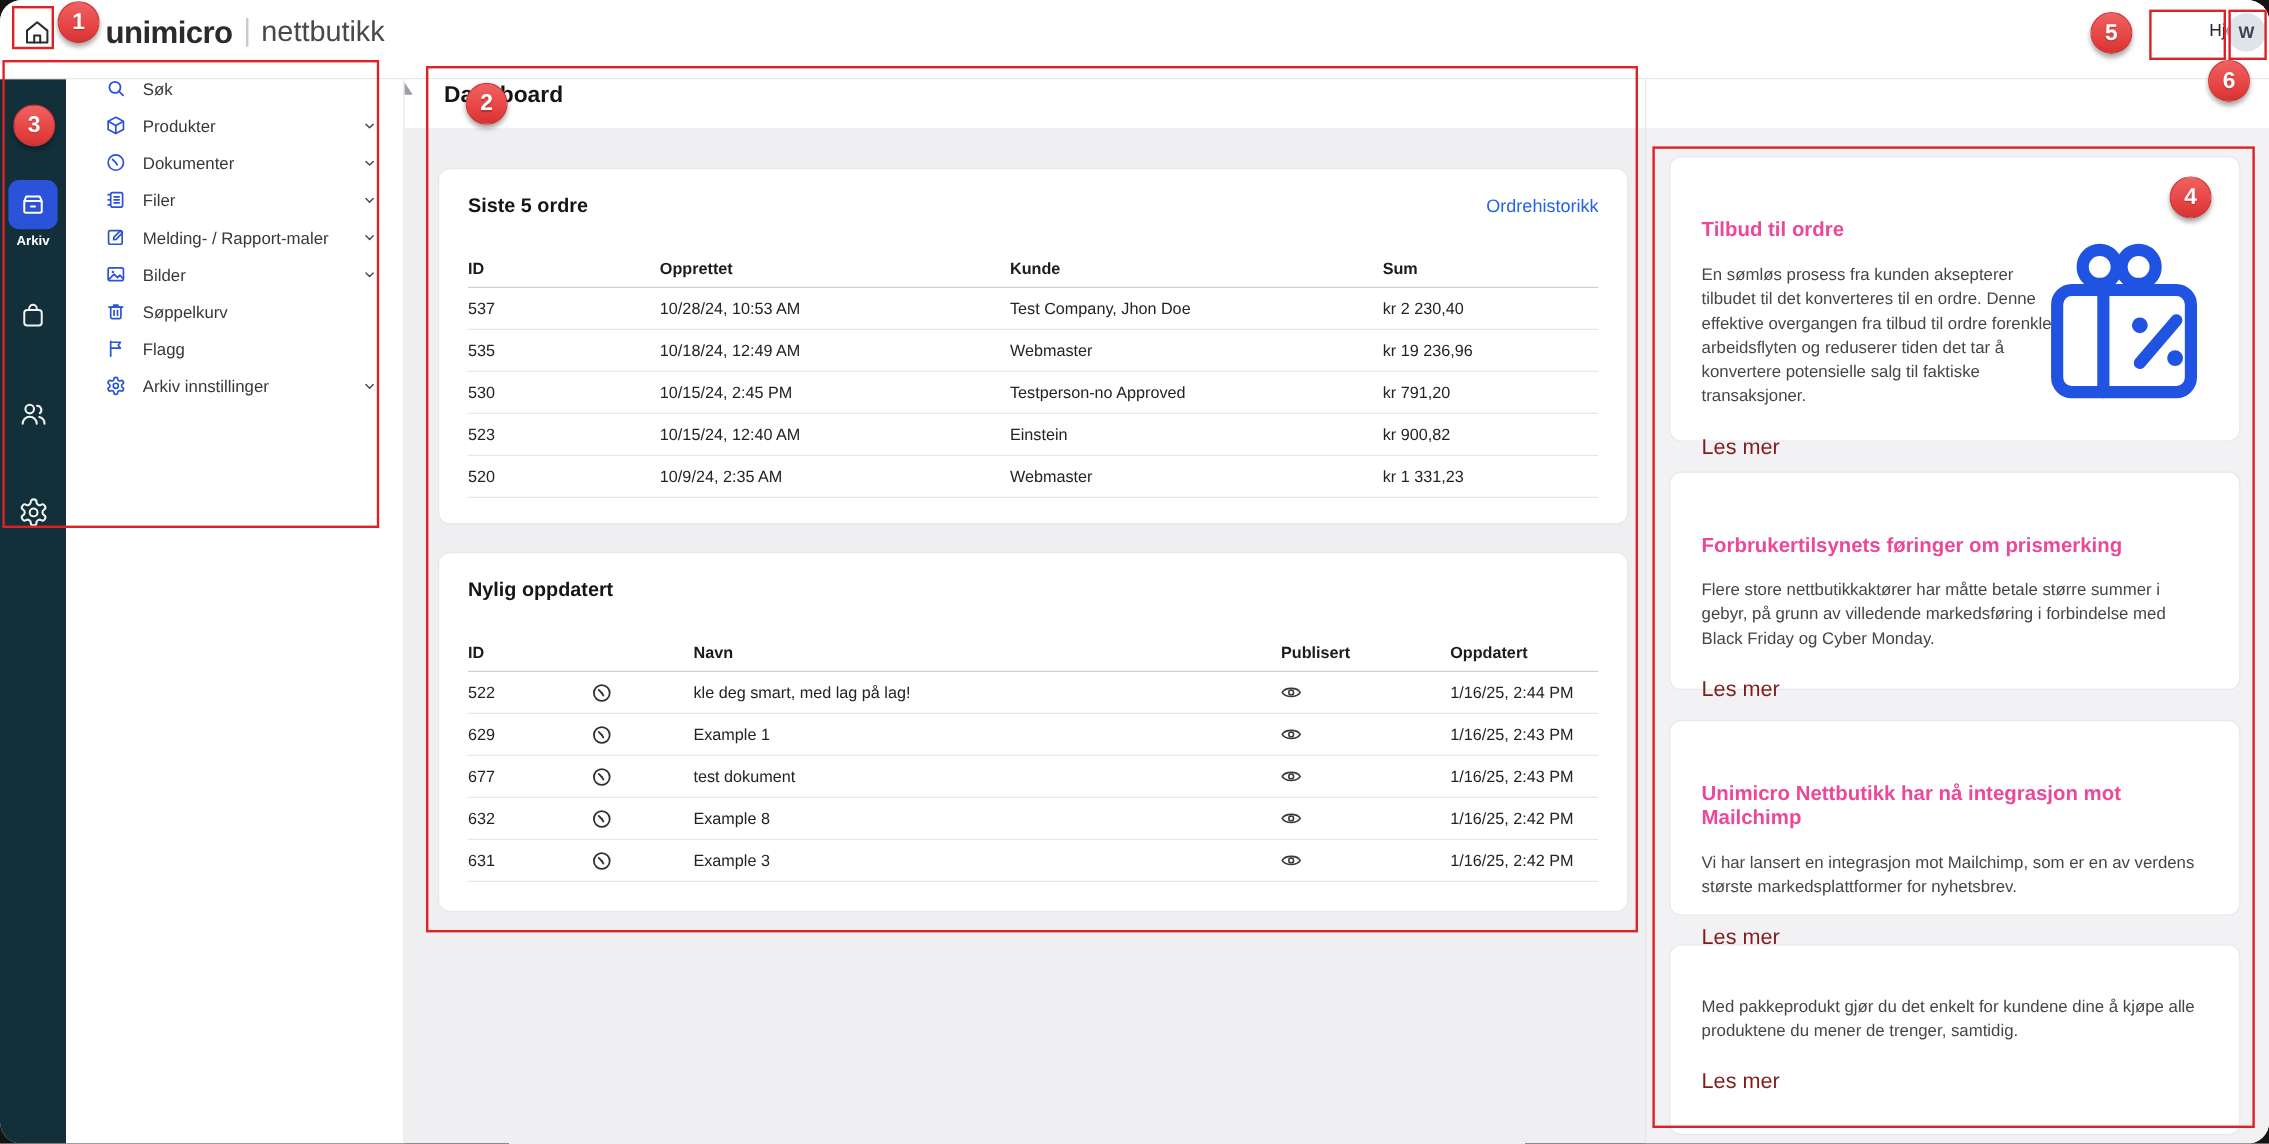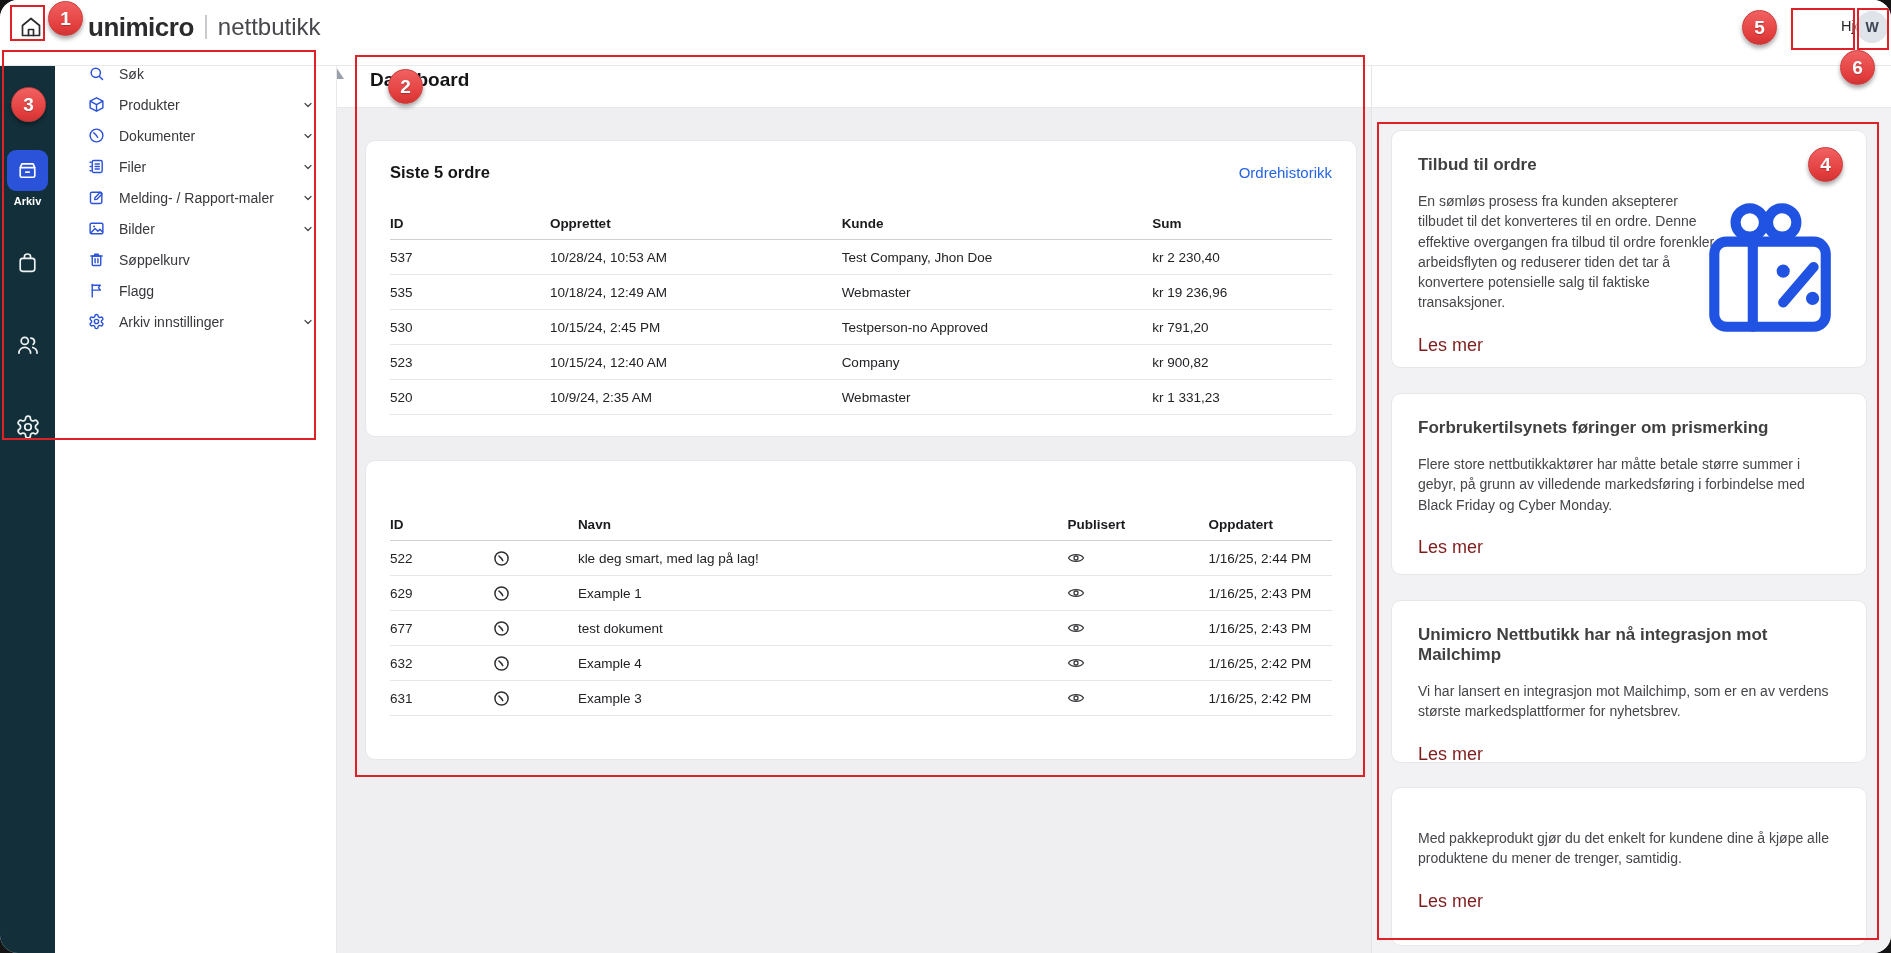--- a/index.html
+++ b/index.html
@@ -98,21 +98,21 @@
   .thead { height:33px; font-weight:700; font-size:13.5px; color:#1b1b1f;
     border-bottom:1.5px solid #cfcfd4; }
   .tdata { height:35px; font-size:13.5px; color:#232327; border-bottom:1px solid #e7e7ea; cursor:pointer; }
   .o1{width:14%;} .o2{width:28%;} .o3{width:30%;} .o4{flex:1;}
   .u1{width:8%;} .u2{width:6%;} .u3{width:49%;} .u4{width:12%;} .u5{flex:1;}
   .cell-ic { display:flex; align-items:center; }
 
   
   .news { position:absolute; left:1391px; width:476px; background:#fff;
     border:1px solid #e7e7ea; border-radius:10px; padding:24px 26px; z-index:2; }
-  .news-title { font-size:17px; font-weight:700; color:#404040; }
+  .news-title { font-size:17px; font-weight:700; color:#ec4899;margin-top:27px; }
   .news-body { margin-top:16px; font-size:14px; line-height:1.45; color:#45454a; }
   .news-link { display:inline-block; margin-top:22px; font-size:18px; color:#7f1d1d; cursor:pointer; }
   .n1 { top:130px; height:238px; }
   .n1 .news-body { width:302px; }
   .n2 { top:393px; height:182px; }
   .n3 { top:600px; height:163px; }
   .n4 { top:787px; height:159px; }
   .gift { position:absolute; right:22px; top:62px; }
 
   
@@ -363,33 +363,36 @@
       </div>
       <div class="trow tdata">
         <span class="o1">530</span>
         <span class="o2">10/15/24, 2:45 PM</span>
         <span class="o3">Testperson-no Approved</span>
         <span class="o4">kr 791,20</span>
       </div>
       <div class="trow tdata">
         <span class="o1">523</span>
         <span class="o2">10/15/24, 12:40 AM</span>
-        <span class="o3">Company</span>
+        <span class="o3">Einstein</span>
         <span class="o4">kr 900,82</span>
       </div>
       <div class="trow tdata">
         <span class="o1">520</span>
         <span class="o2">10/9/24, 2:35 AM</span>
         <span class="o3">Webmaster</span>
         <span class="o4">kr 1 331,23</span>
       </div>
     </div>
   </div>
 
   <div class="card card-updated">
+    <div class="card-head">
+      <span class="card-title">Nylig oppdatert</span>
+    </div>
     <div class="tbl">
       <div class="trow thead">
         <span class="u1">ID</span>
         <span class="u2"></span>
         <span class="u3">Navn</span>
         <span class="u4">Publisert</span>
         <span class="u5">Oppdatert</span>
       </div>
 
       <div class="trow tdata">
@@ -451,21 +454,21 @@
 
       <div class="trow tdata">
         <span class="u1">632</span>
         <span class="u2 cell-ic">
           <svg width="17" height="17" viewBox="0 0 16 16" fill="none" stroke="#2f2f33" stroke-width="1.4" stroke-linecap="round">
               <circle cx="8" cy="8" r="6.2"></circle>
               <path d="M8 8 L5.6 5.6"></path>
               <path d="M8 8 L9.2 10"></path>
             </svg>
         </span>
-        <span class="u3">Example 4</span>
+        <span class="u3">Example 8</span>
         <span class="u4 cell-ic">
           <svg width="18" height="14" viewBox="0 0 18 14" fill="none" stroke="#3a3a3e" stroke-width="1.3">
               <path d="M1.5 7 C4 2.5 14 2.5 16.5 7 C14 11.5 4 11.5 1.5 7 Z"></path>
               <circle cx="9" cy="7" r="2"></circle>
             </svg>
         </span>
         <span class="u5">1/16/25, 2:42 PM</span>
       </div>
 
       <div class="trow tdata">

